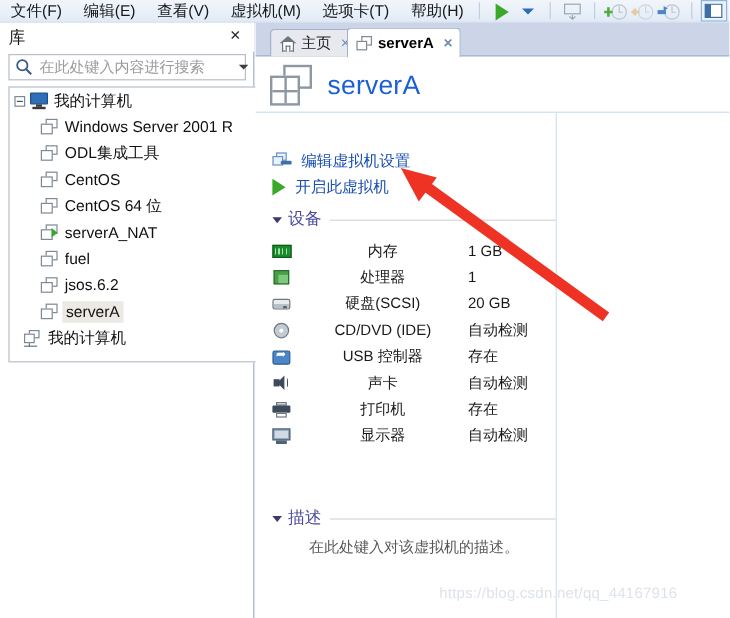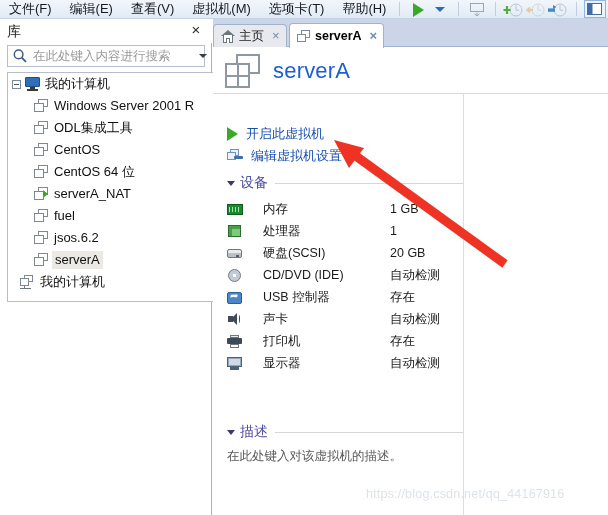--- a/index.html
+++ b/index.html
@@ -222,21 +222,21 @@
     font-size: 13px; color: #1a4fb0; margin-left: 8px; line-height: 16px;
   }
   .ico-settings { width: 16px; height: 14px; position: relative; flex: none; }
   .ico-settings .b { position: absolute; border: 1px solid #6b93c4; background: #eaf2fb; }
   .ico-settings .b1 { left: 3px; top: 0px; width: 9px; height: 7px; }
   .ico-settings .b2 { left: 0px; top: 3px; width: 9px; height: 8px; }
   .ico-settings .wr { position: absolute; left: 7px; top: 7px; width: 9px; height: 3px; background: #3f6fa8; border-radius: 1px; }
 
   
   .section {
-    position: absolute; left: 14px; width: 236px;
+    position: absolute; left: 14px; width: 236px; text-align: center;
   }
   .sec-head { display: flex; align-items: center; height: 18px; }
   .sec-tri {
     width: 0; height: 0; border-top: 5px solid #3a3a6e;
     border-left: 4px solid transparent; border-right: 4px solid transparent;
     flex: none; margin-right: 5px;
   }
   .sec-name {
     font-size: 14px; color: #4b4b9e; white-space: nowrap;
   }
@@ -453,21 +453,21 @@
             <span class="bar"></span>
         </span>
         <span class="lbl">我的计算机</span>
       </div>
     </div>
   </div>
 
   <div id="content">
 
     <div id="tabstrip">
-      <div class="tab inactive" style="left:0;">
+      <div class="tab inactive" style="left:12px;">
         <span class="ico-house">
           <span class="roof"></span>
             <span class="body"></span>
             <span class="door"></span>
         </span>
         <span class="tab-lbl">主页</span>
         <span class="tab-close">×</span>
       </div>
       <div class="tab active" style="left:76px;">
         <span class="ico-vm-sm">
@@ -486,30 +486,30 @@
         <span class="cross-v"></span>
           <span class="cross-h"></span>
       </span>
       <span id="vm-title">serverA</span>
     </div>
     <div id="vm-header-rule"></div>
     <div id="vsplit"></div>
 
     <div id="actions">
       <div class="act-row">
-        <span class="ico-play"></span>
-        <span class="act-lbl">开启此虚拟机</span>
-      </div>
-      <div class="act-row">
         <span class="ico-settings">
           <span class="b b1"></span>
             <span class="b b2"></span>
             <span class="wr"></span>
         </span>
         <span class="act-lbl">编辑虚拟机设置</span>
+      </div>
+      <div class="act-row">
+        <span class="ico-play"></span>
+        <span class="act-lbl">开启此虚拟机</span>
       </div>
     </div>
 
     <div class="section" style="top:155px;">
       <div class="sec-head">
         <span class="sec-tri"></span>
         <span class="sec-name">设备</span>
         <span class="sec-rule"></span>
       </div>
       <div class="dev-list">

